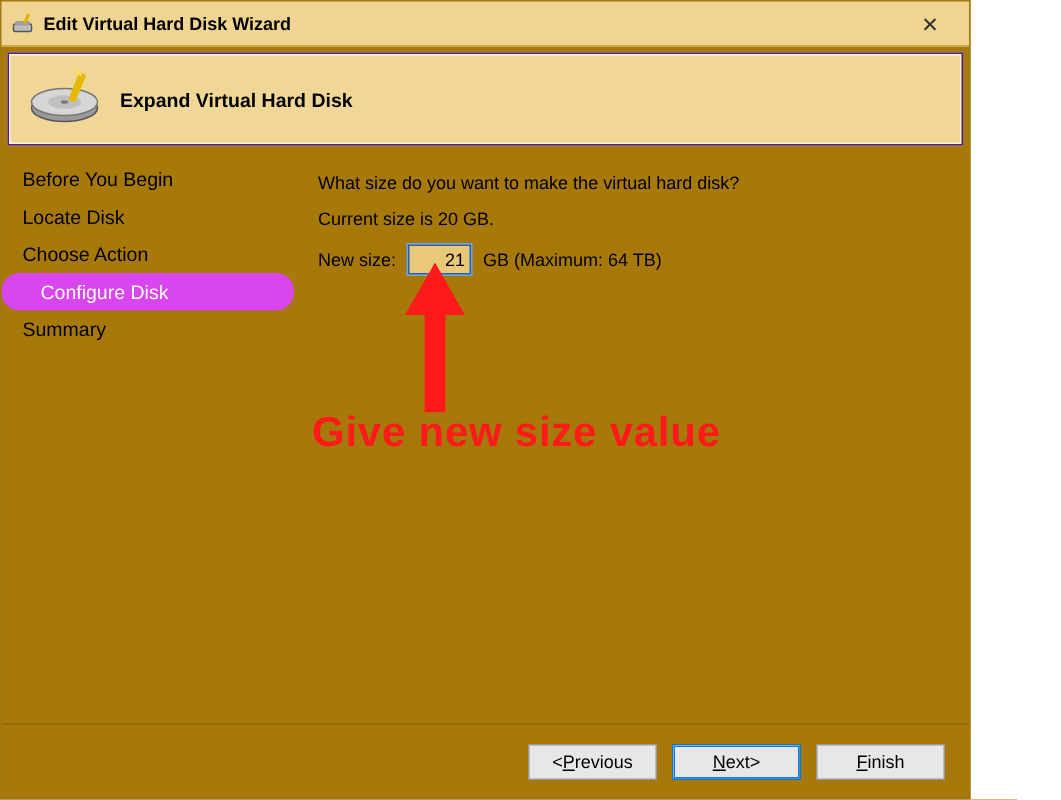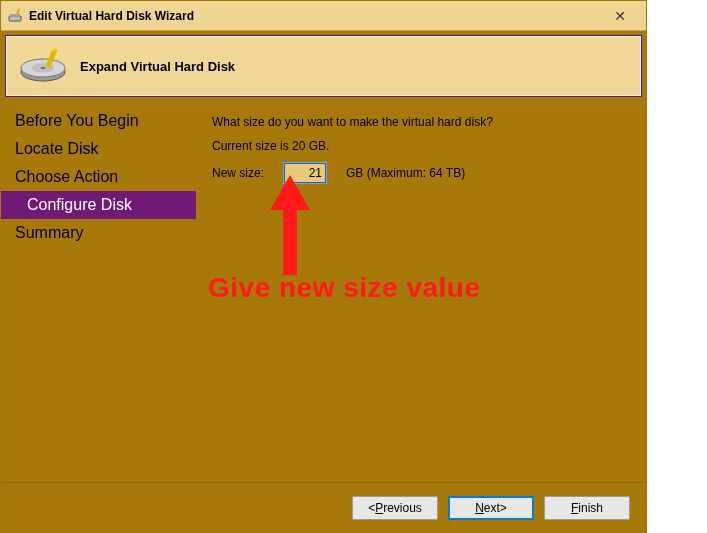--- a/index.html
+++ b/index.html
@@ -64,42 +64,43 @@
     flex: 1;
     display: flex;
     overflow: hidden;
   }
   .sidebar {
     width: 195px;
     padding-top: 6px;
   }
   .sidebar .step {
     padding: 5px 10px 5px 14px;
-    font-size: 16px;
+    font-size: 13px;
     color: #000;
     cursor: default;
     white-space: nowrap;
   }
   .sidebar .step.selected {
-    background: #701a75;
+    background: #d946ef;
     color: #fff;
     padding-left: 26px;
+    border-radius: 12px;
   }
 
   .content {
     flex: 1;
     padding: 10px 16px;
     color: #000;
     position: relative;
   }
   .content p { margin: 4px 0 10px 0; }
   .row-newsize {
     display: flex;
     align-items: center;
-    gap: 20px;
+    gap: 8px;
     margin-top: 6px;
   }
   .size-input {
     width: 42px;
     height: 20px;
     border: 1px solid #2a5db0;
     box-shadow: 0 0 0 1px #6aa5e8;
     background: #e9c877;
     font-size: 12px;
     text-align: right;

